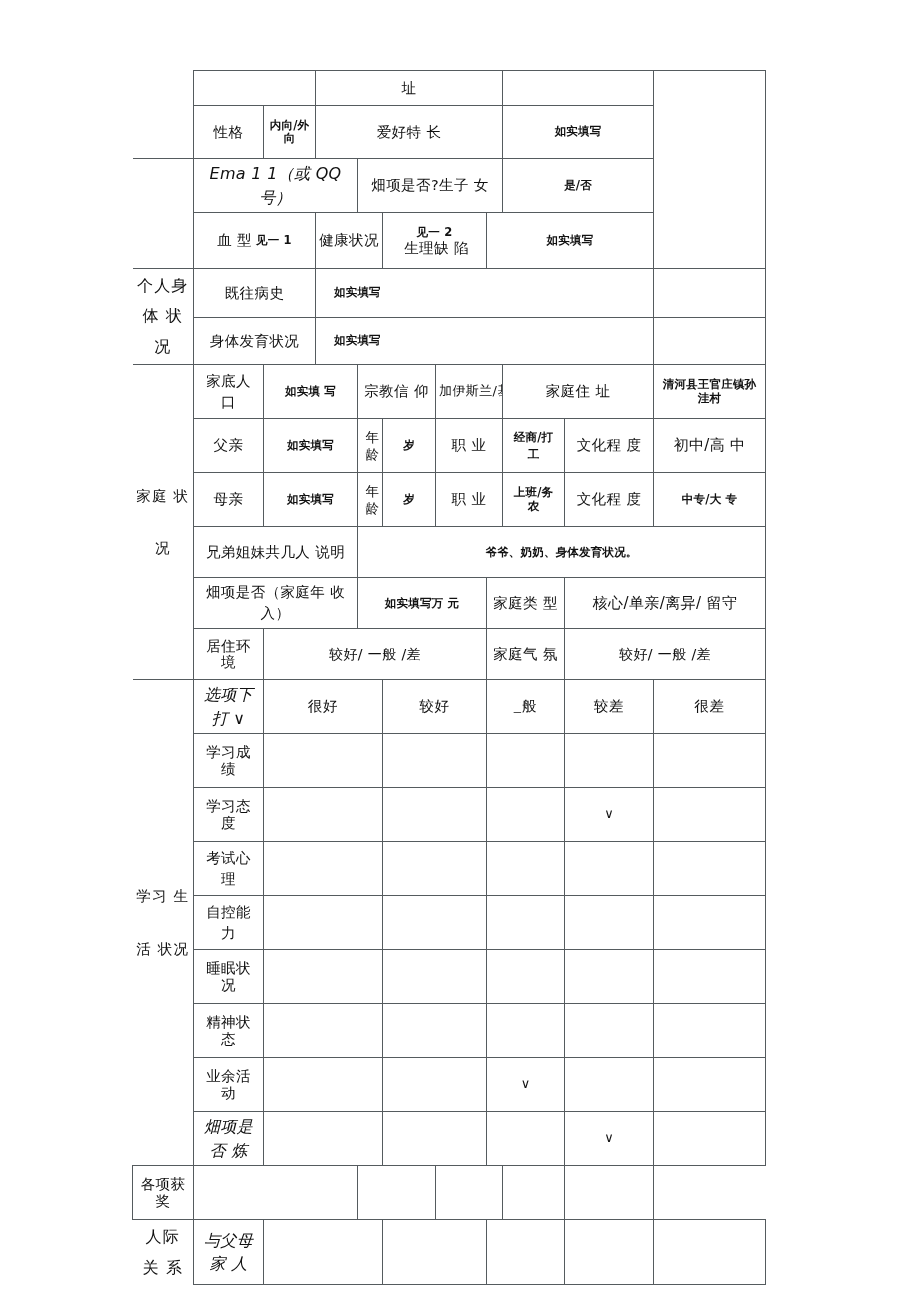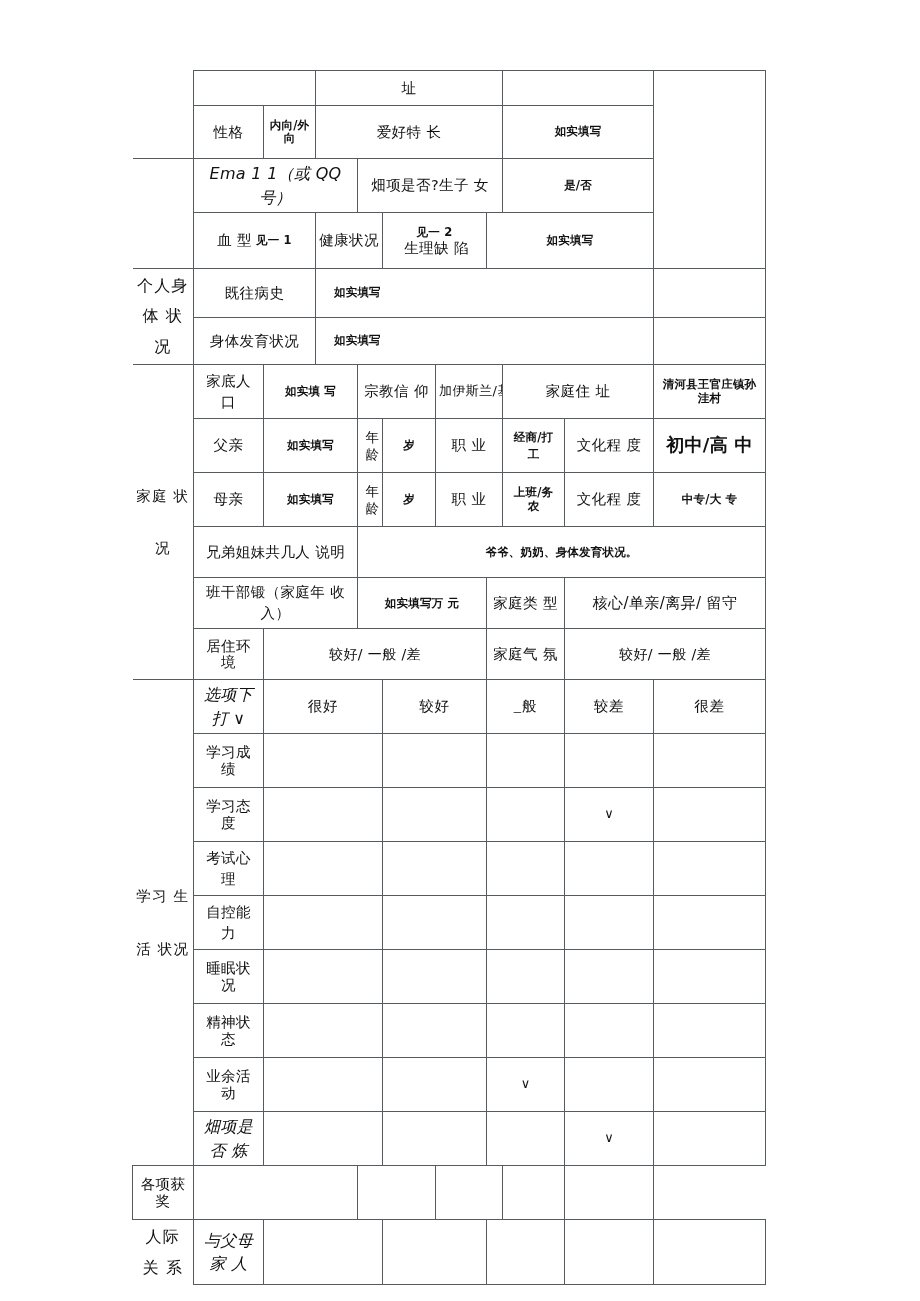--- a/index.html
+++ b/index.html
@@ -52,23 +52,22 @@
     letter-spacing: 0.3px;
     font-style: italic;
   }
   
   .val {
     font-size: 11.5px;
     font-weight: 600;
     letter-spacing: 0.2px;
   }
   .val-lg {
-    font-size: 18px;
+    font-size: 15px;
     letter-spacing: 0.3px;
-    font-weight: bold;
   }
   
   .sect {
     font-size: 16px;
     letter-spacing: 1.2px;
     line-height: 1.9;
   }
   .sect-tall {
     font-size: 14.5px;
     letter-spacing: 1.2px;
@@ -282,21 +281,21 @@
       <td colspan="3" style="height:50px">
         <span class="c lab two-line">兄弟姐妹共几人 说明</span>
       </td>
       <td colspan="7">
         <span class="c val">爷爷、奶奶、身体发育状况。</span>
       </td>
     </tr>
 
     <tr>
       <td colspan="3" style="height:50px">
-        <span class="c lab two-line">班干部锻（家庭年 收入）</span>
+        <span class="c lab two-line">畑项是否（家庭年 收入）</span>
       </td>
       <td colspan="3">
         <span class="c val two-line">如实填写万 元</span>
       </td>
       <td colspan="2">
         <span class="c lab two-line">家庭类 型</span>
       </td>
       <td colspan="2">
         <span class="c lab" style="font-size:15px">核心/单亲/离异/ 留守</span>
       </td>

